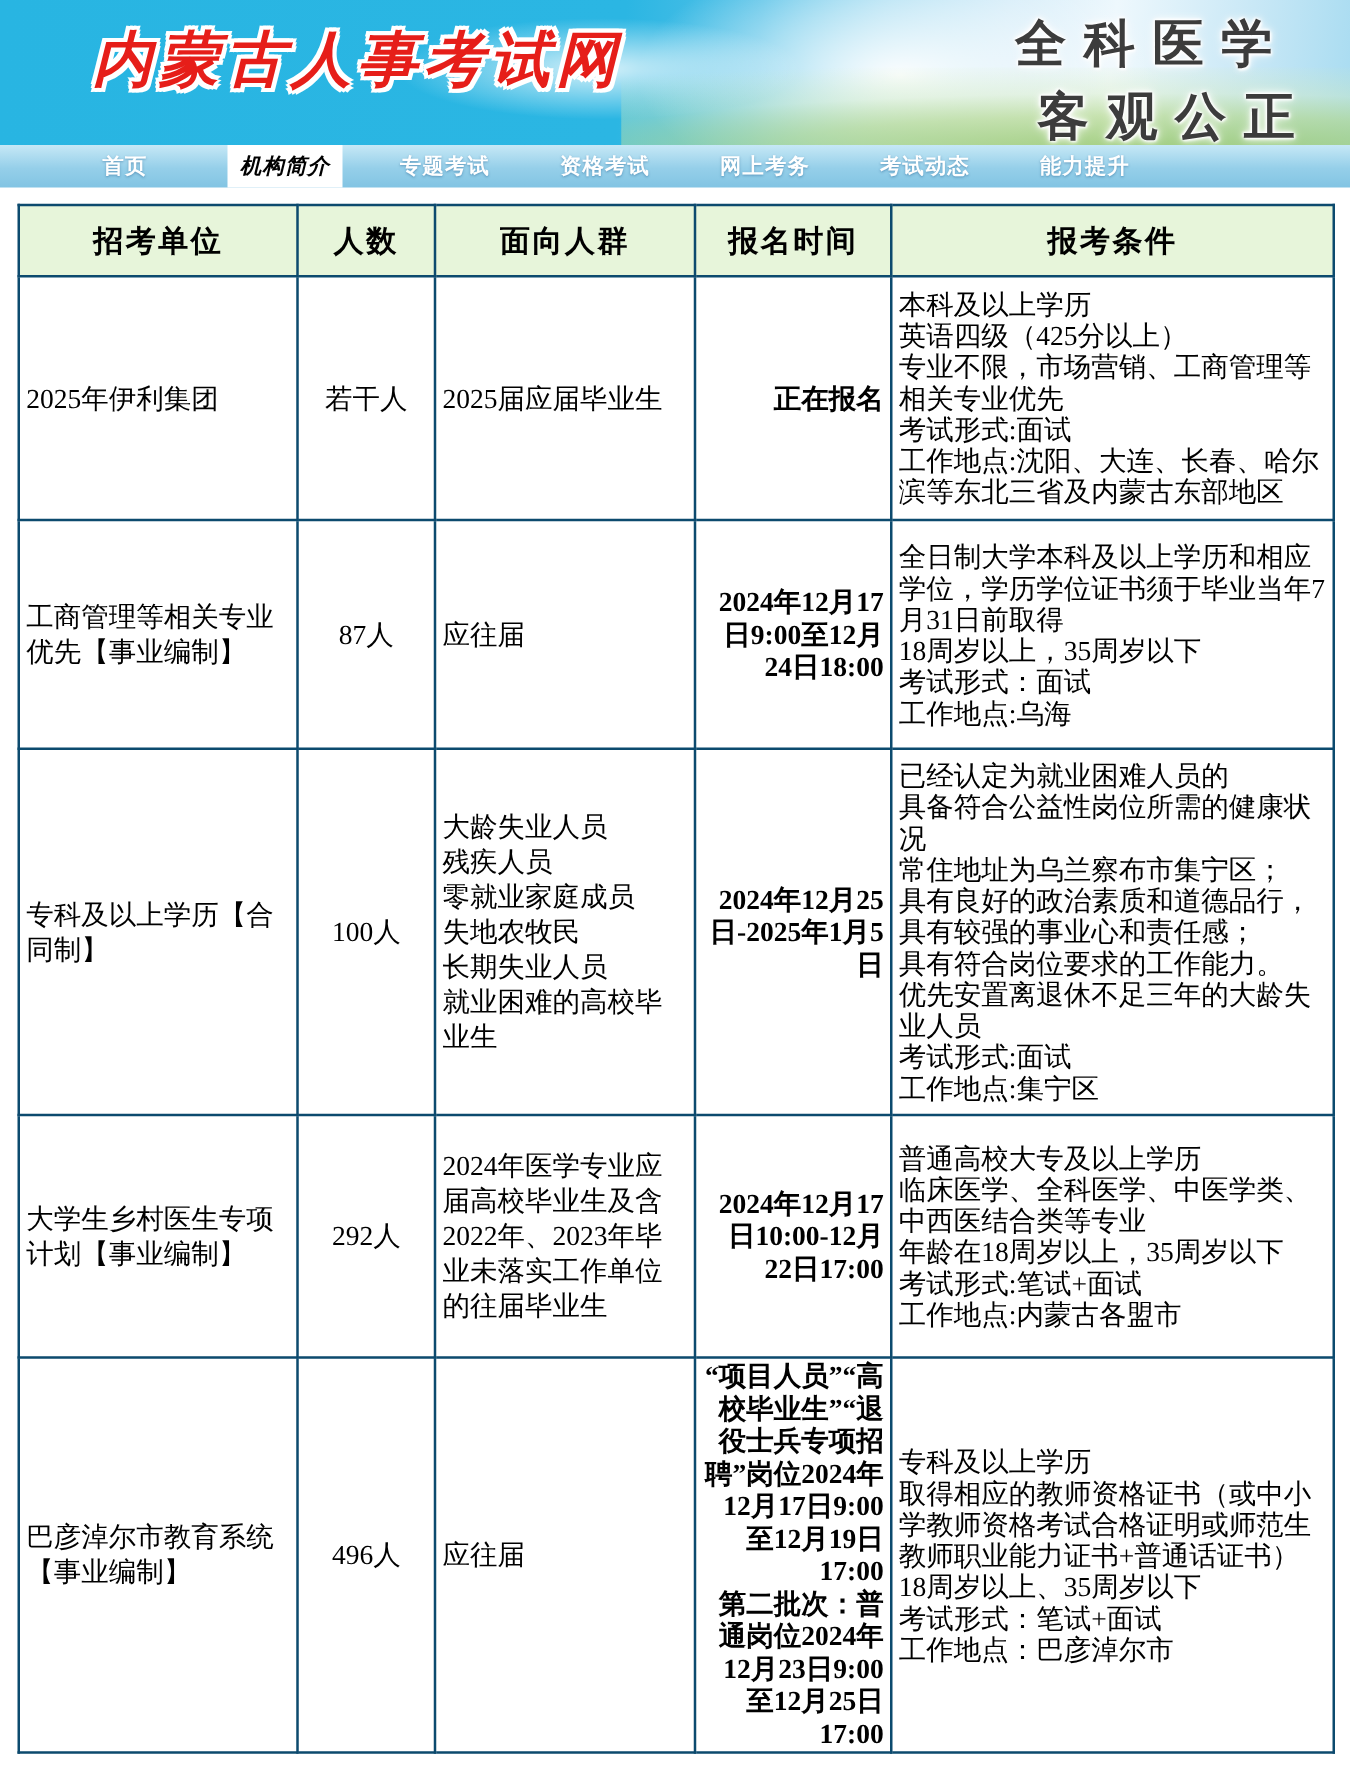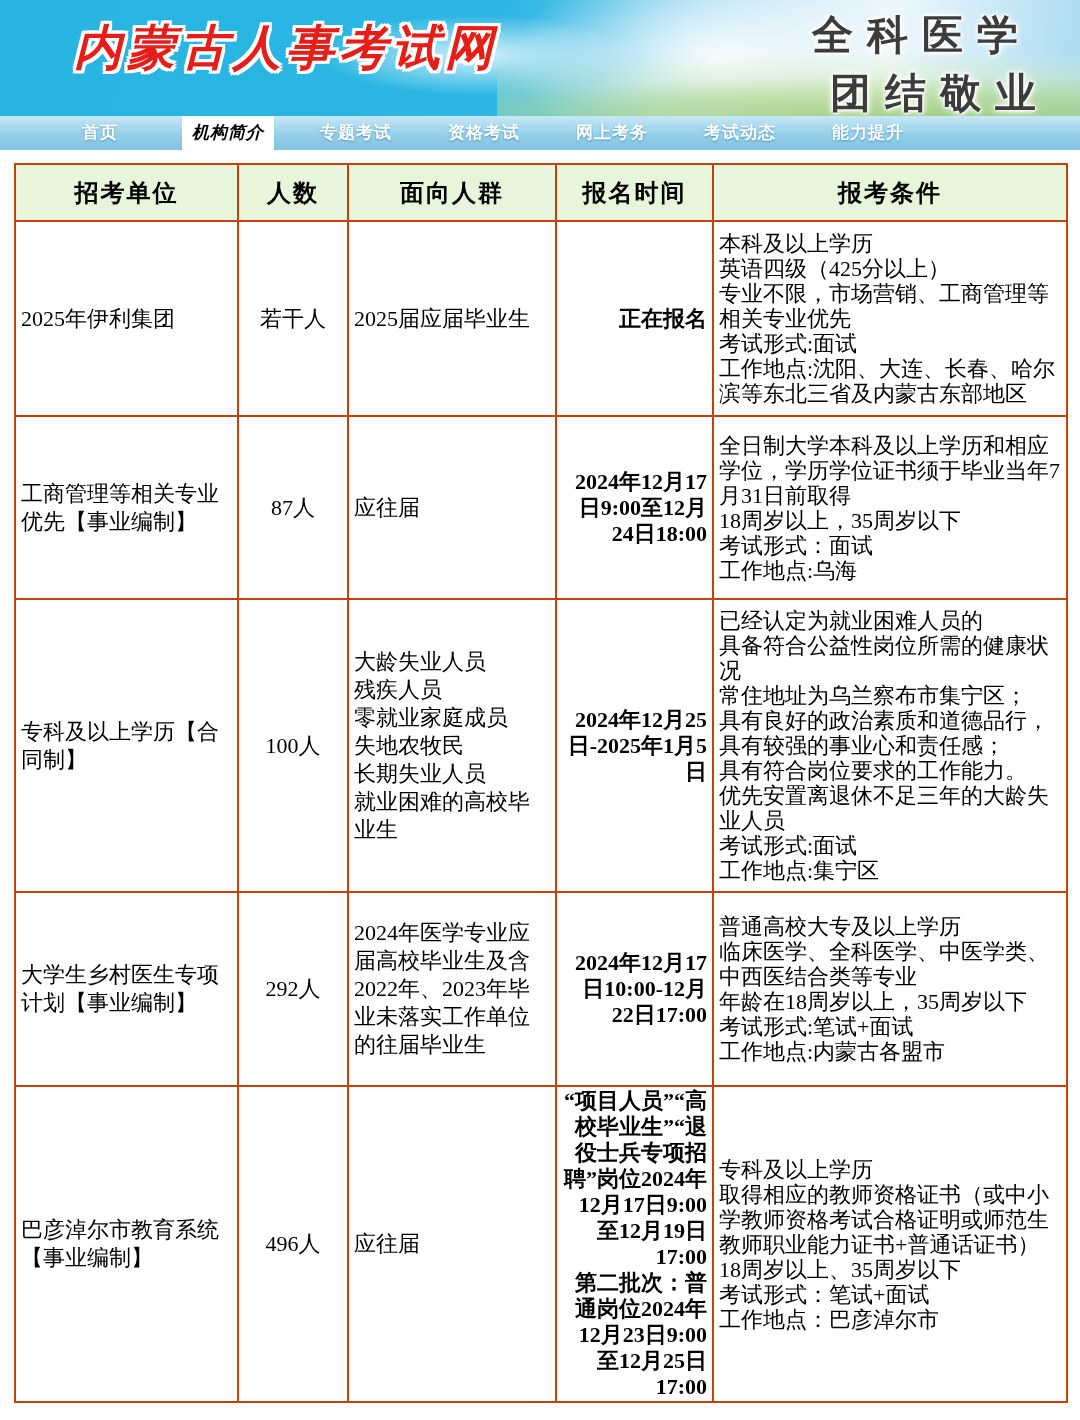--- a/index.html
+++ b/index.html
@@ -62,21 +62,21 @@
   .nav-item.active {
     width:92px; margin:-4px 18px 12px 18px; padding-top:4px; height:38px;
     background:#fff; color:#000000; text-shadow:none;
     border-radius:3px 3px 0 0; line-height:34px;font-style:italic;
   }
   
   .jobs-table {
     border-collapse:collapse; table-layout:fixed;
     width:1052px; margin:13px 0 0 14px;
   }
-  .jobs-table th, .jobs-table td { border:2px solid #c2410c; vertical-align:middle; }
+  .jobs-table th, .jobs-table td { border:2px solid #0c4a6e; vertical-align:middle; }
   .jobs-table thead th {
     background:#e7f5da; height:57px; font-size:24px; font-weight:bold;
     text-align:center; letter-spacing:2px;
   }
   .jobs-table td { font-size:22px; padding:1px 5px; }
   tbody tr:nth-child(1) { height:195px; }
   tbody tr:nth-child(2) { height:183px; }
   tbody tr:nth-child(3) { height:293px; }
   tbody tr:nth-child(4) { height:194px; }
   .td-unit   { padding-left:8px; line-height:28px; }
@@ -88,21 +88,21 @@
 </head>
 <body>
 
 <header class="banner">
   <div class="banner-sun"></div>
   <div class="banner-cloud"></div>
   <div class="banner-grass"></div>
   <h1 class="logo">内蒙古人事考试网</h1>
   <div class="slogan">
     <div class="line1">全科医学</div>
-    <div class="line2">团结敬业</div>
+    <div class="line2">客观公正</div>
   </div>
 </header>
 
 <nav class="navbar">
   <div class="nav-item">首页</div>
   <div class="nav-item active">机构简介</div>
   <div class="nav-item">专题考试</div>
   <div class="nav-item">资格考试</div>
   <div class="nav-item">网上考务</div>
   <div class="nav-item">考试动态</div>

